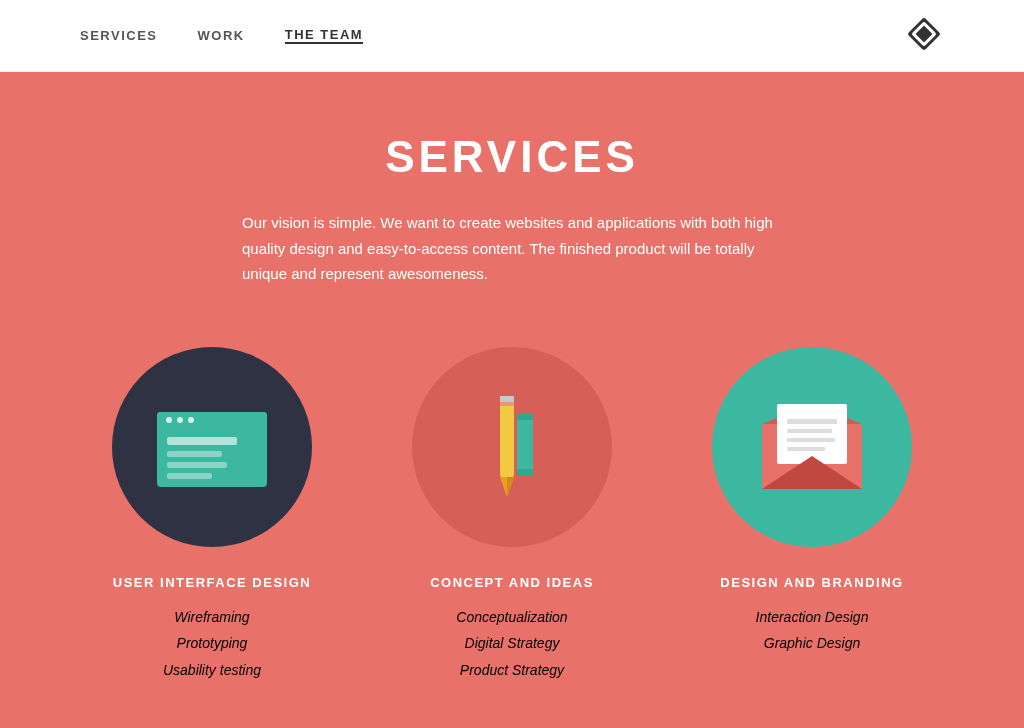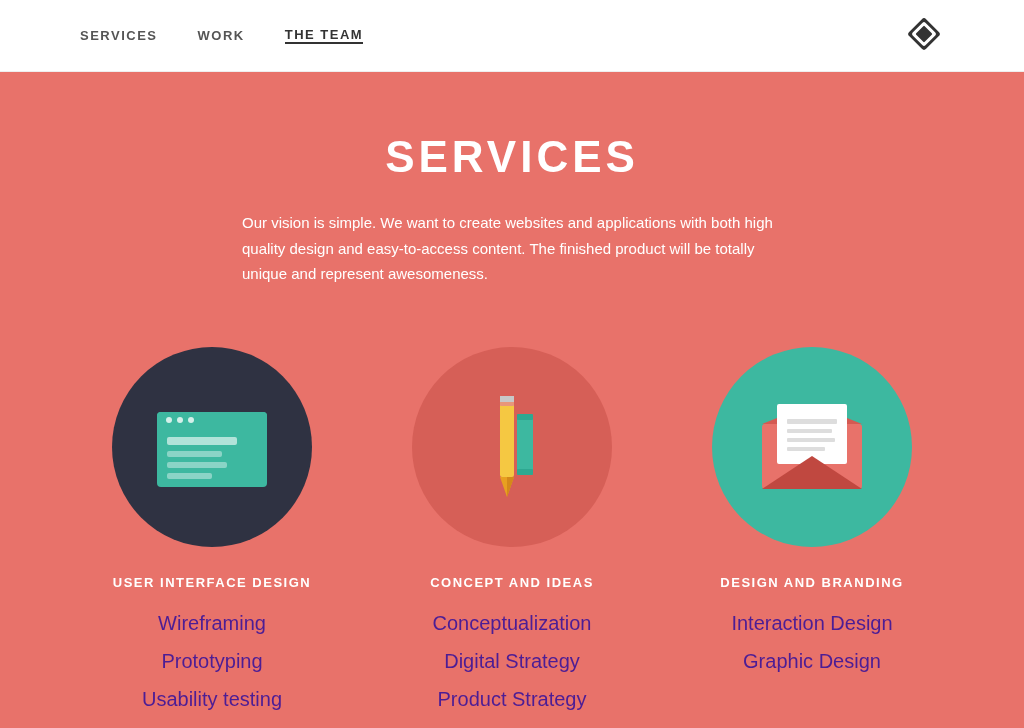--- a/index.html
+++ b/index.html
@@ -102,23 +102,24 @@
       text-transform: uppercase;
       text-align: center;
       margin-bottom: 14px;
     }
 
     .card-list {
       list-style: none;
       text-align: center;
     }
     .card-list li {
-      color: #4c1d95;
-      font-size: 20px;
+      color: #000000;
+      font-size: 14px;
       line-height: 1.9;
+      font-style: italic;
     }
   </style>
 </head>
 <body>
 
 <header>
   <nav>
     <a class="nav-item">SERVICES</a>
     <a class="nav-item">WORK</a>
     <a class="nav-item active">THE TEAM</a>

